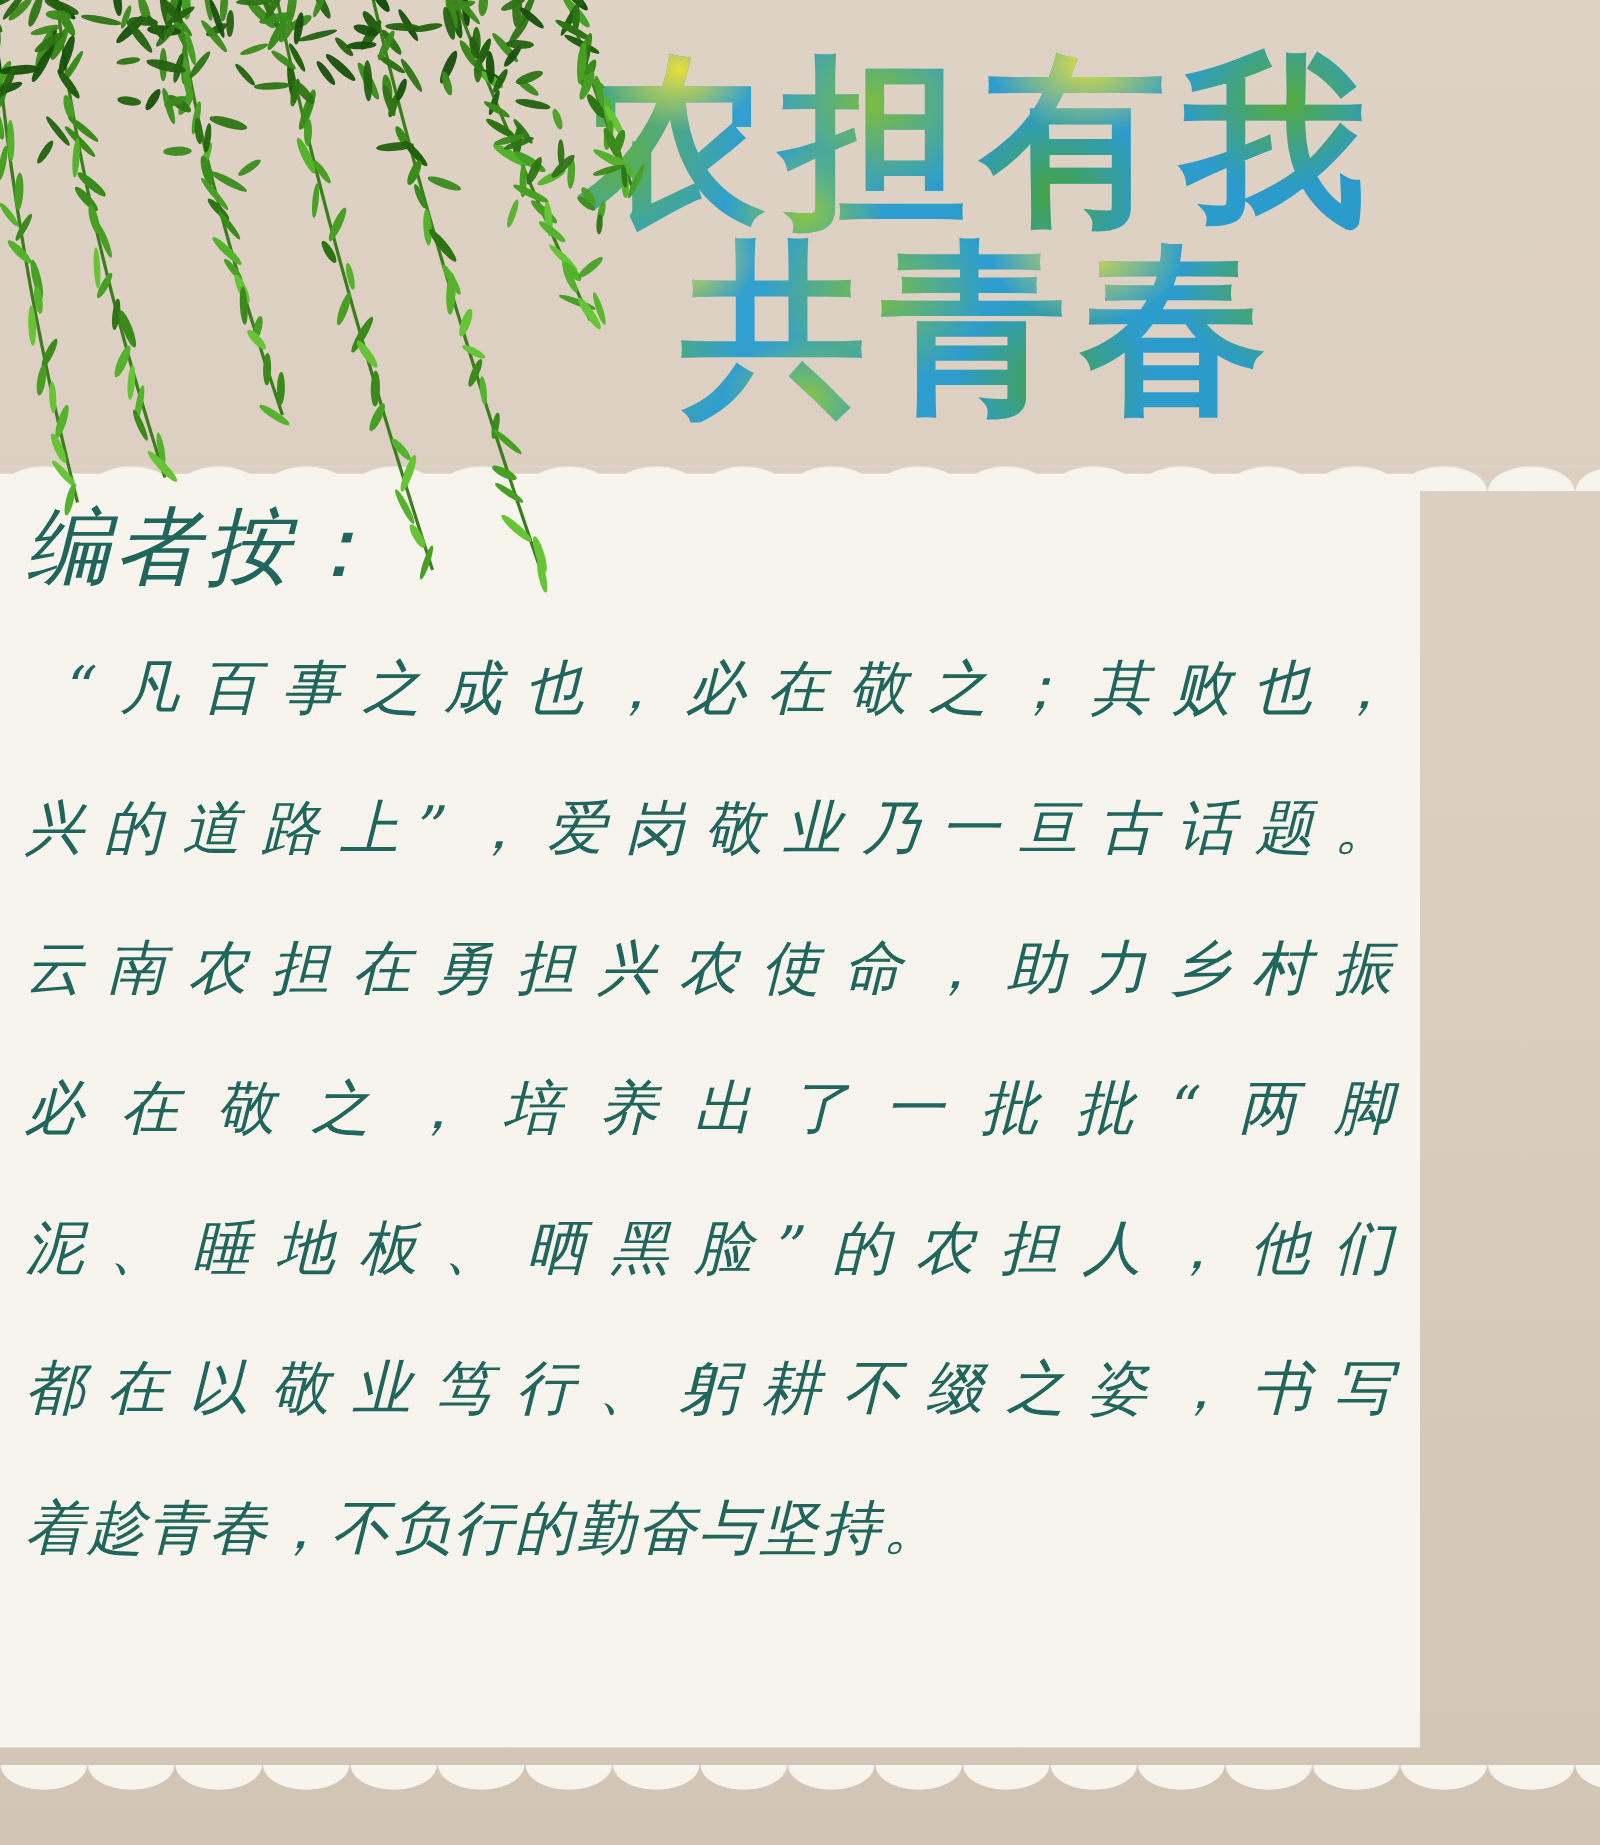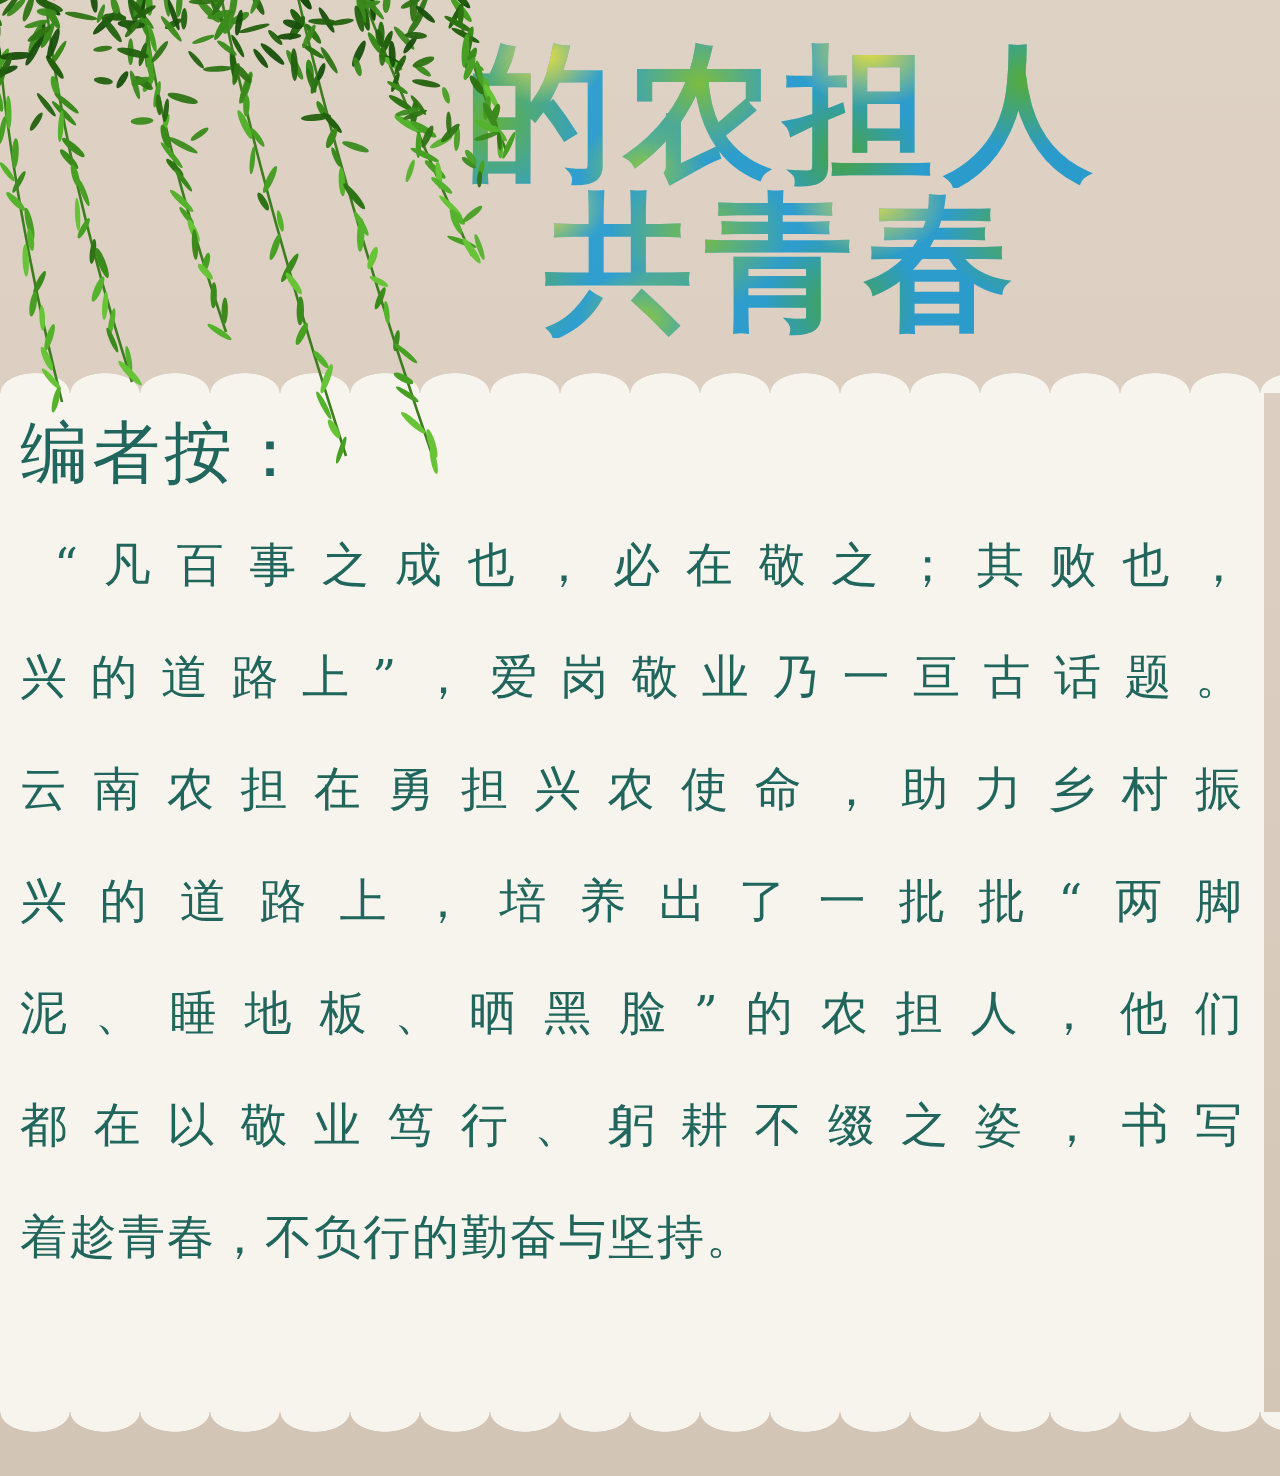--- a/index.html
+++ b/index.html
@@ -41,24 +41,25 @@
   @supports ((-webkit-background-clip:text) or (background-clip:text)){
     .title-line{color:transparent;}
   }
   
   .scallop-top{
     position:absolute;left:0;top:373px;width:1280px;height:20px;z-index:3;
     background-image:radial-gradient(35px 20px at 35px 20px,#f7f4ee 97%,rgba(247,244,238,0) 100%);
     background-size:70px 20px;background-repeat:repeat-x;
   }
   .panel{
-    position:absolute;left:0;top:393px;width:1264px;height:1019px;z-index:3;
+    position:absolute;left:0;top:379px;width:1136px;height:1019px;z-index:3;
     background:#f7f4ee;
     box-sizing:border-box;
     padding:4px 20px 0 20px;
+    font-style:italic;
   }
   .scallop-bottom{
     position:absolute;left:0;top:1412px;width:1280px;height:20px;z-index:3;
     background-image:radial-gradient(35px 20px at 35px 0px,#f7f4ee 97%,rgba(247,244,238,0) 100%);
     background-size:70px 20px;background-repeat:repeat-x;
   }
   
   .panel{
     font-family:"DejaVu Serif","Liberation Serif",serif;
     color:#20665c;
@@ -379,32 +380,32 @@
       <ellipse cx="0" cy="0" rx="12.5" ry="3.2" fill="#55b22c" opacity="0.95" transform="translate(441.2 141.9) rotate(333.1)"></ellipse>
       <ellipse cx="0" cy="0" rx="12.6" ry="3.5" fill="#2e7414" opacity="0.95" transform="translate(450.4 133.0) rotate(135.2)"></ellipse>
       <ellipse cx="0" cy="0" rx="12.1" ry="3.5" fill="#2e7414" opacity="0.95" transform="translate(427.4 136.6) rotate(115.4)"></ellipse>
       <ellipse cx="0" cy="0" rx="8.3" ry="2.5" fill="#2e7414" opacity="0.95" transform="translate(479.6 179.2) rotate(93.2)"></ellipse>
       <ellipse cx="0" cy="0" rx="9.3" ry="2.3" fill="#2e7414" opacity="0.95" transform="translate(499.4 141.0) rotate(263.9)"></ellipse>
       <ellipse cx="0" cy="0" rx="11.9" ry="2.7" fill="#55b22c" opacity="0.95" transform="translate(410.2 170.8) rotate(108.6)"></ellipse>
       <ellipse cx="0" cy="0" rx="12.5" ry="2.7" fill="#3a8a1c" opacity="0.95" transform="translate(486.3 136.3) rotate(163.4)"></ellipse>
     </svg>
 
   <div class="title">
-    <div class="title-line">的农担人</div>
+    <div class="title-line">农担有我</div>
     <div class="title-line">共青春</div>
   </div>
 
   <div class="scallop-top"></div>
 
   <div class="panel">
     <div class="heading">编者按：</div>
     <div class="line first">“凡百事之成也，必在敬之；其败也，</div>
     <div class="line">兴的道路上”，爱岗敬业乃一亘古话题。</div>
     <div class="line">云南农担在勇担兴农使命，助力乡村振</div>
-    <div class="line">兴的道路上，培养出了一批批“两脚</div>
+    <div class="line">必在敬之，培养出了一批批“两脚</div>
     <div class="line">泥、睡地板、晒黑脸”的农担人，他们</div>
     <div class="line">都在以敬业笃行、躬耕不缀之姿，书写</div>
     <div class="line last">着趁青春，不负行的勤奋与坚持。</div>
   </div>
 
   <div class="scallop-bottom"></div>
 
 </div>
 
 </body></html>

